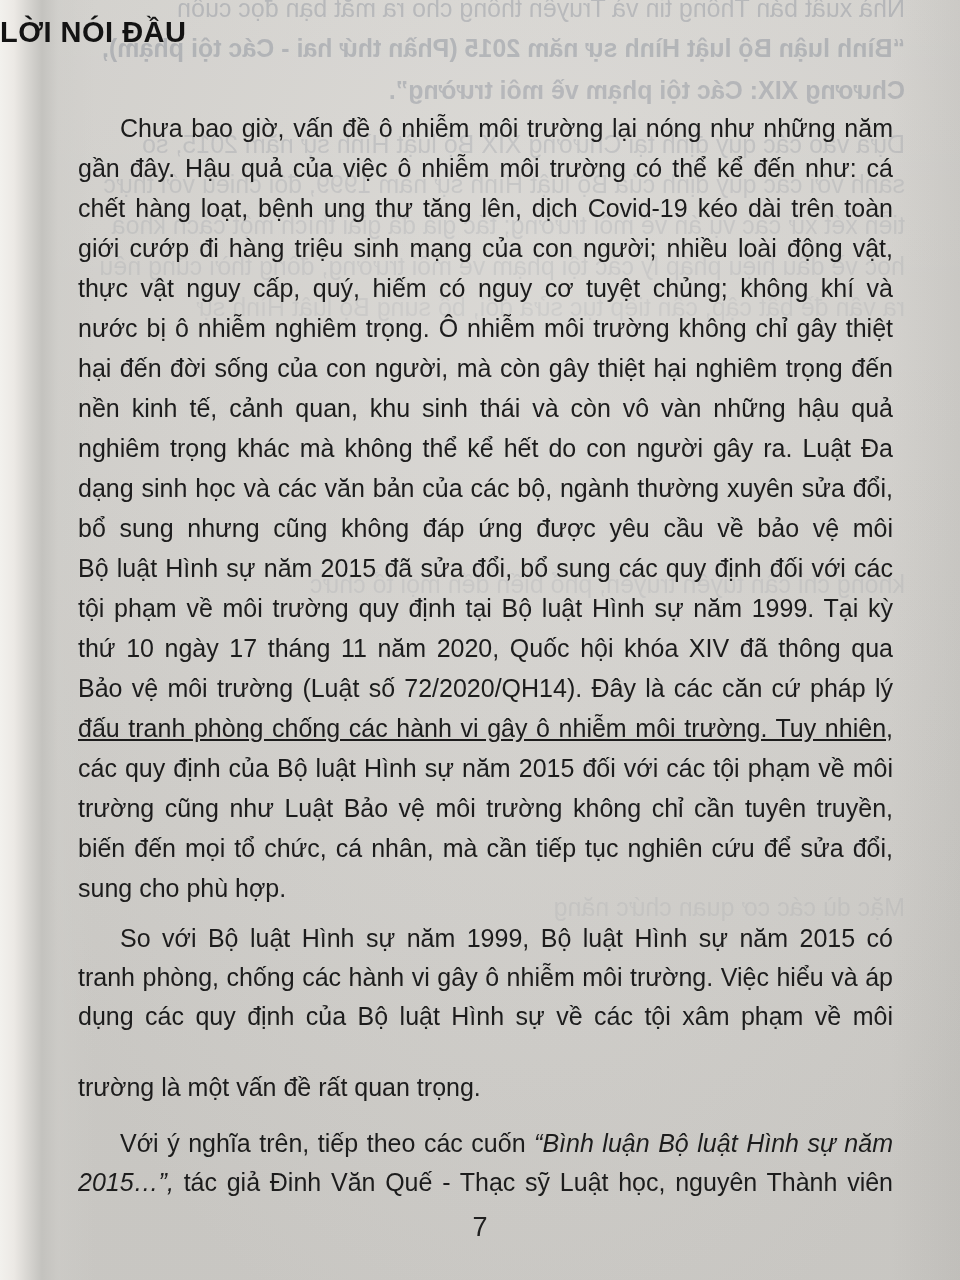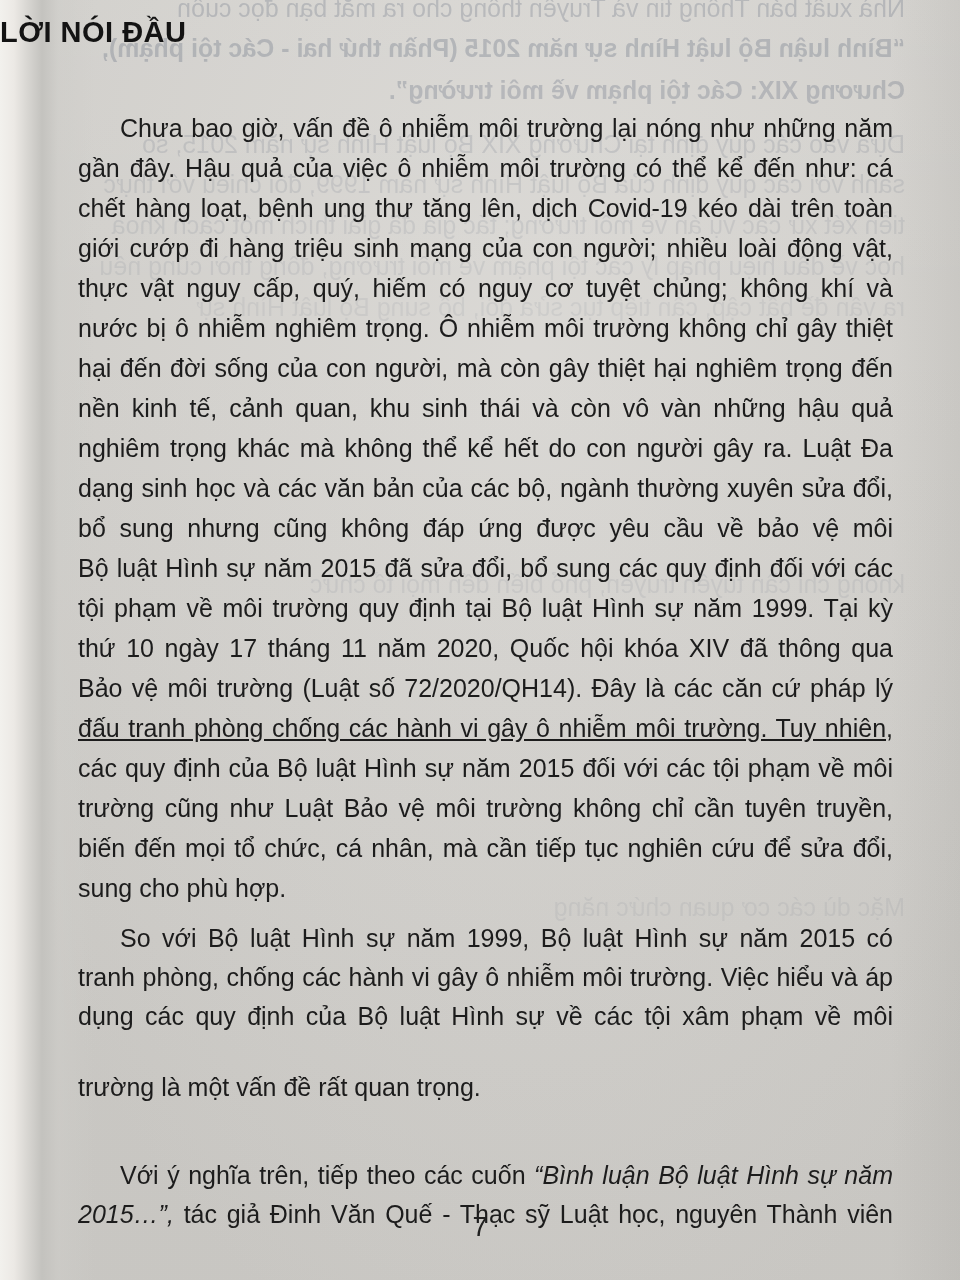--- a/index.html
+++ b/index.html
@@ -80,20 +80,20 @@
         <div class="line fill" style="height: 40px; line-height: 40px;">biến đến mọi tổ chức, cá nhân, mà cần tiếp tục nghiên cứu để sửa đổi, bổ</div>
         <div class="line" style="height: 40px; line-height: 40px;">sung cho phù hợp.</div>
       </div>
       <div class="para" style="top: 919px;">
         <div class="line indent fill" style="height: 39px; line-height: 39px;">So với Bộ luật Hình sự năm 1999, Bộ luật Hình sự năm 2015 có nhiều</div>
         <div class="line fill" style="height: 39px; line-height: 39px;">tranh phòng, chống các hành vi gây ô nhiễm môi trường. Việc hiểu và áp</div>
         <div class="line fill" style="height: 39px; line-height: 39px;">dụng các quy định của Bộ luật Hình sự về các tội xâm phạm về môi</div>
         <div class="line" style="height: 39px; line-height: 39px; margin-top: 32px;">trường là một vấn đề rất quan trọng.</div>
       </div>
       <div class="para" style="top: 1124px;">
-        <div class="line indent fill" style="height: 39px; line-height: 39px; margin-top: 32px;"><span>Với ý nghĩa trên, tiếp theo các cuốn </span><span class="it">“Bình luận Bộ luật Hình sự năm</span></div>
+        <div class="line indent fill" style="height: 39px; line-height: 39px;"><span>Với ý nghĩa trên, tiếp theo các cuốn </span><span class="it">“Bình luận Bộ luật Hình sự năm</span></div>
         <div class="line fill" style="height: 39px; line-height: 39px;"><span class="it">2015…”,</span><span> tác giả Đinh Văn Quế - Thạc sỹ Luật học, nguyên Thành viên Hội</span></div>
       </div>
     </div>
 
   <div class="pagenum">7</div>
 
 </div>
 
 </body></html>

